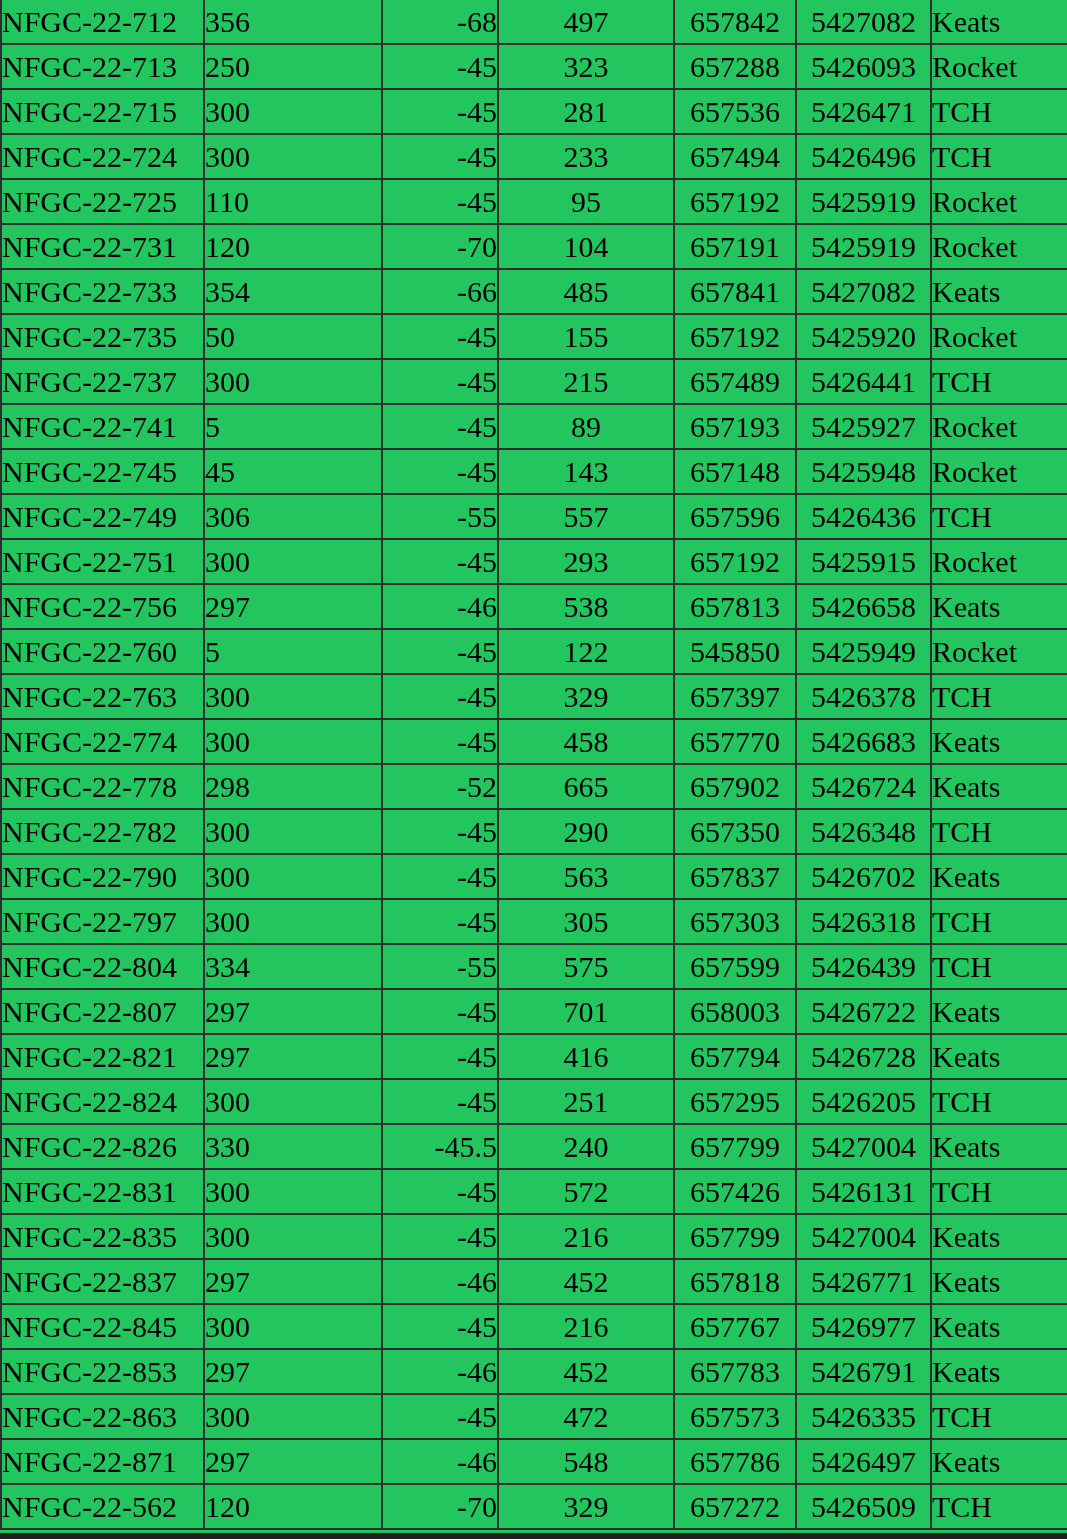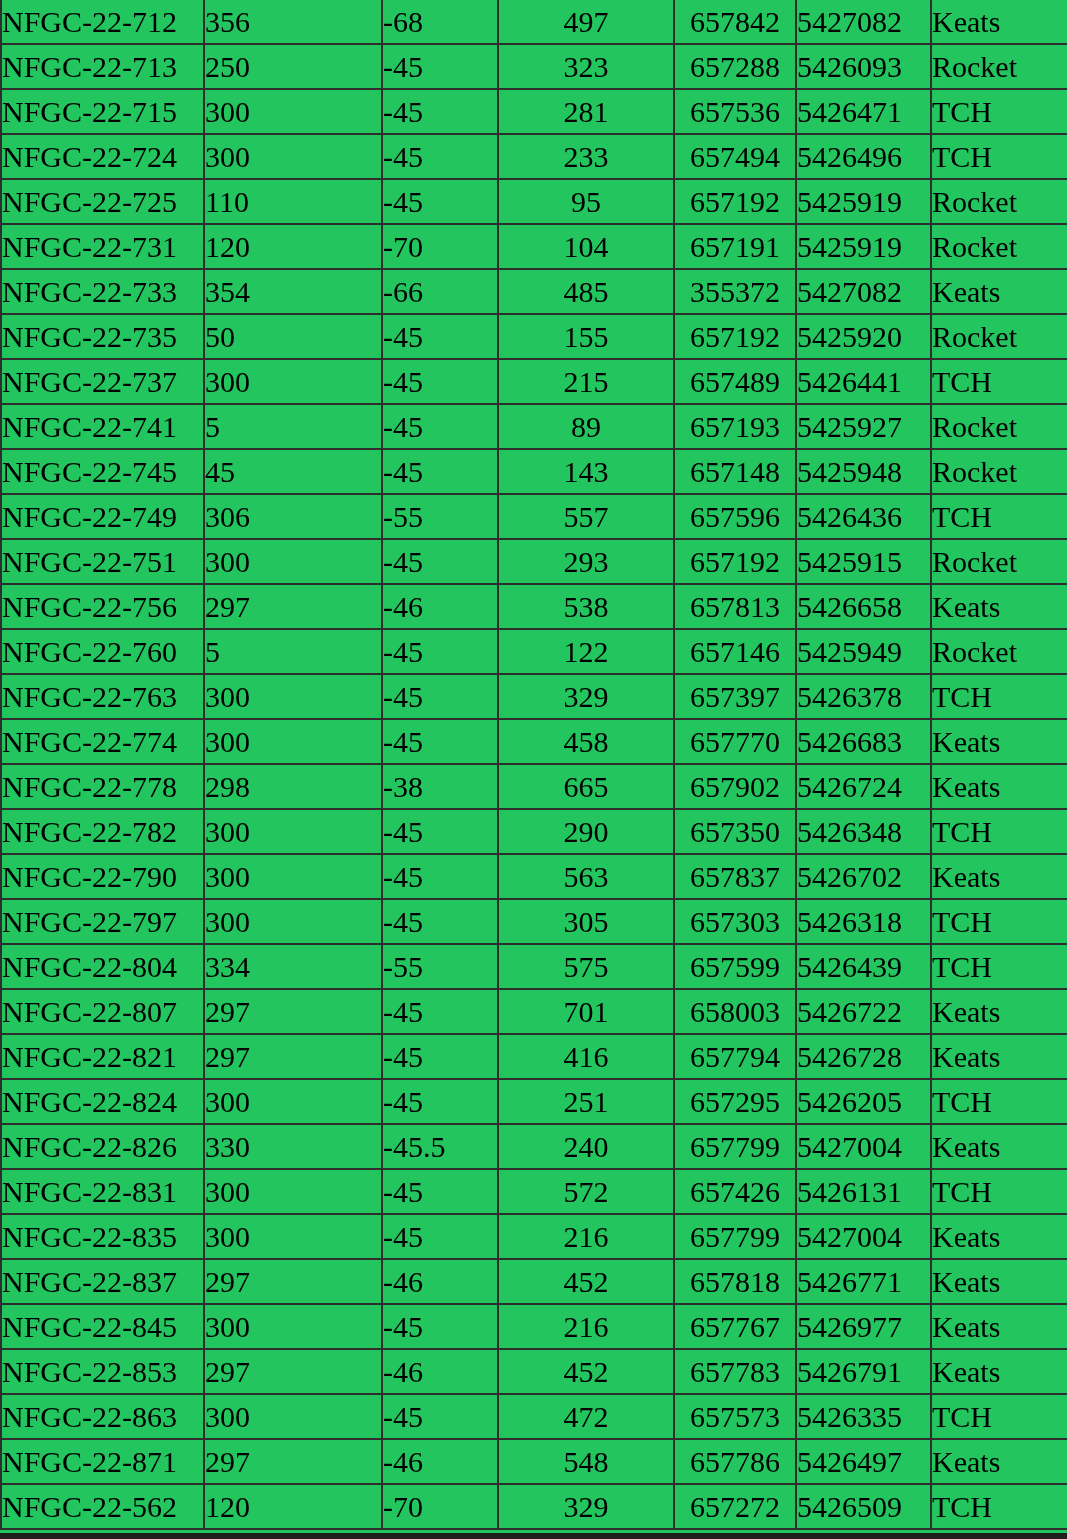--- a/index.html
+++ b/index.html
@@ -24,24 +24,24 @@
     line-height: 43px;
     color: #000000;
     padding: 0;
     vertical-align: middle;
     white-space: nowrap;
     overflow: hidden;
   }
   table.drill td:last-child { border-right: none; }
   td.c0 { text-align: left;  padding-left: 16px; }
   td.c1 { text-align: left; padding-right: 11px; }
-  td.c2 { padding-right: 7px; }
+  td.c2 { text-align: right; padding-right: 7px; }
   td.c3 { text-align: center; padding-right: 6px; }
   td.c4 { text-align: center; border-radius: 15px; }
-  td.c5 { }
+  td.c5 { text-align: center; }
   td.c6 { text-align: left;  padding-left: 14px; }
   .bottom-rule {
     position: absolute;
     left: 0; right: 0; bottom: 0;
     height: 6px;
     background: #1f1f1f;
   }
 </style>
 </head>
 <body>
@@ -110,21 +110,21 @@
           <td class="c3">104</td>
           <td class="c4">657191</td>
           <td class="c5">5425919</td>
           <td class="c6">Rocket</td>
         </tr>
         <tr>
           <td class="c0">NFGC-22-733</td>
           <td class="c1">354</td>
           <td class="c2">-66</td>
           <td class="c3">485</td>
-          <td class="c4">355372</td>
+          <td class="c4">657841</td>
           <td class="c5">5427082</td>
           <td class="c6">Keats</td>
         </tr>
         <tr>
           <td class="c0">NFGC-22-735</td>
           <td class="c1">50</td>
           <td class="c2">-45</td>
           <td class="c3">155</td>
           <td class="c4">657192</td>
           <td class="c5">5425920</td>
@@ -182,21 +182,21 @@
           <td class="c3">538</td>
           <td class="c4">657813</td>
           <td class="c5">5426658</td>
           <td class="c6">Keats</td>
         </tr>
         <tr>
           <td class="c0">NFGC-22-760</td>
           <td class="c1">5</td>
           <td class="c2">-45</td>
           <td class="c3">122</td>
-          <td class="c4">657146</td>
+          <td class="c4">545850</td>
           <td class="c5">5425949</td>
           <td class="c6">Rocket</td>
         </tr>
         <tr>
           <td class="c0">NFGC-22-763</td>
           <td class="c1">300</td>
           <td class="c2">-45</td>
           <td class="c3">329</td>
           <td class="c4">657397</td>
           <td class="c5">5426378</td>
@@ -207,21 +207,21 @@
           <td class="c1">300</td>
           <td class="c2">-45</td>
           <td class="c3">458</td>
           <td class="c4">657770</td>
           <td class="c5">5426683</td>
           <td class="c6">Keats</td>
         </tr>
         <tr>
           <td class="c0">NFGC-22-778</td>
           <td class="c1">298</td>
-          <td class="c2">-38</td>
+          <td class="c2">-52</td>
           <td class="c3">665</td>
           <td class="c4">657902</td>
           <td class="c5">5426724</td>
           <td class="c6">Keats</td>
         </tr>
         <tr>
           <td class="c0">NFGC-22-782</td>
           <td class="c1">300</td>
           <td class="c2">-45</td>
           <td class="c3">290</td>

